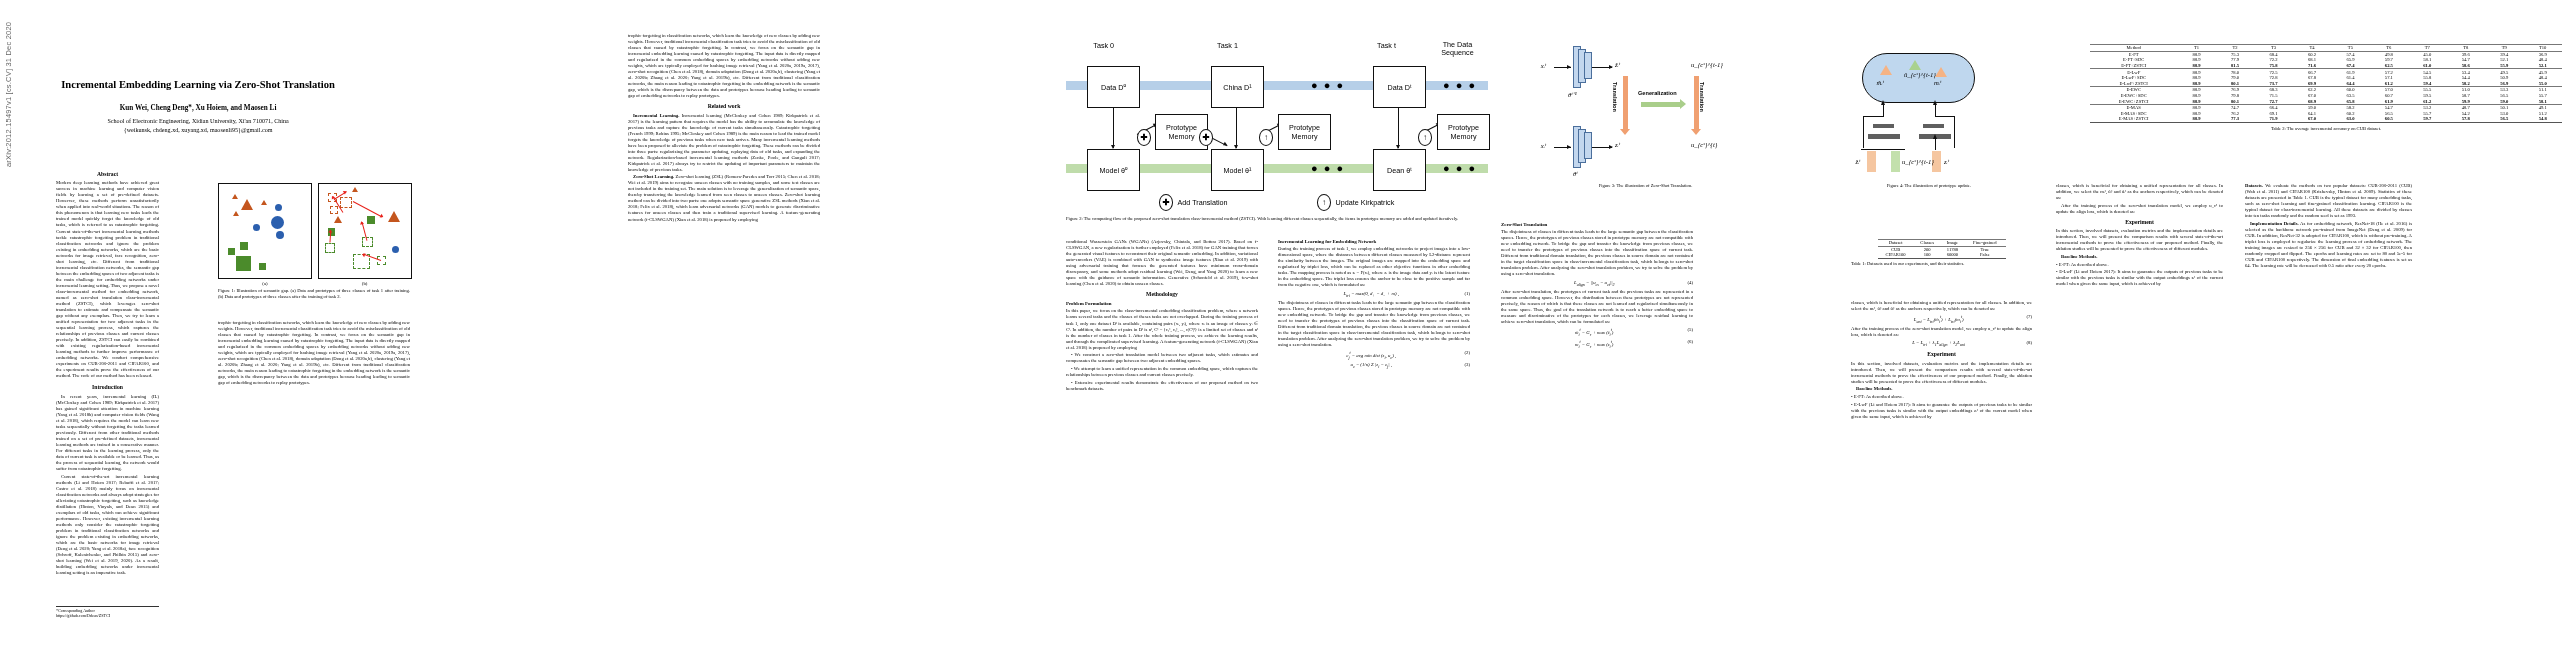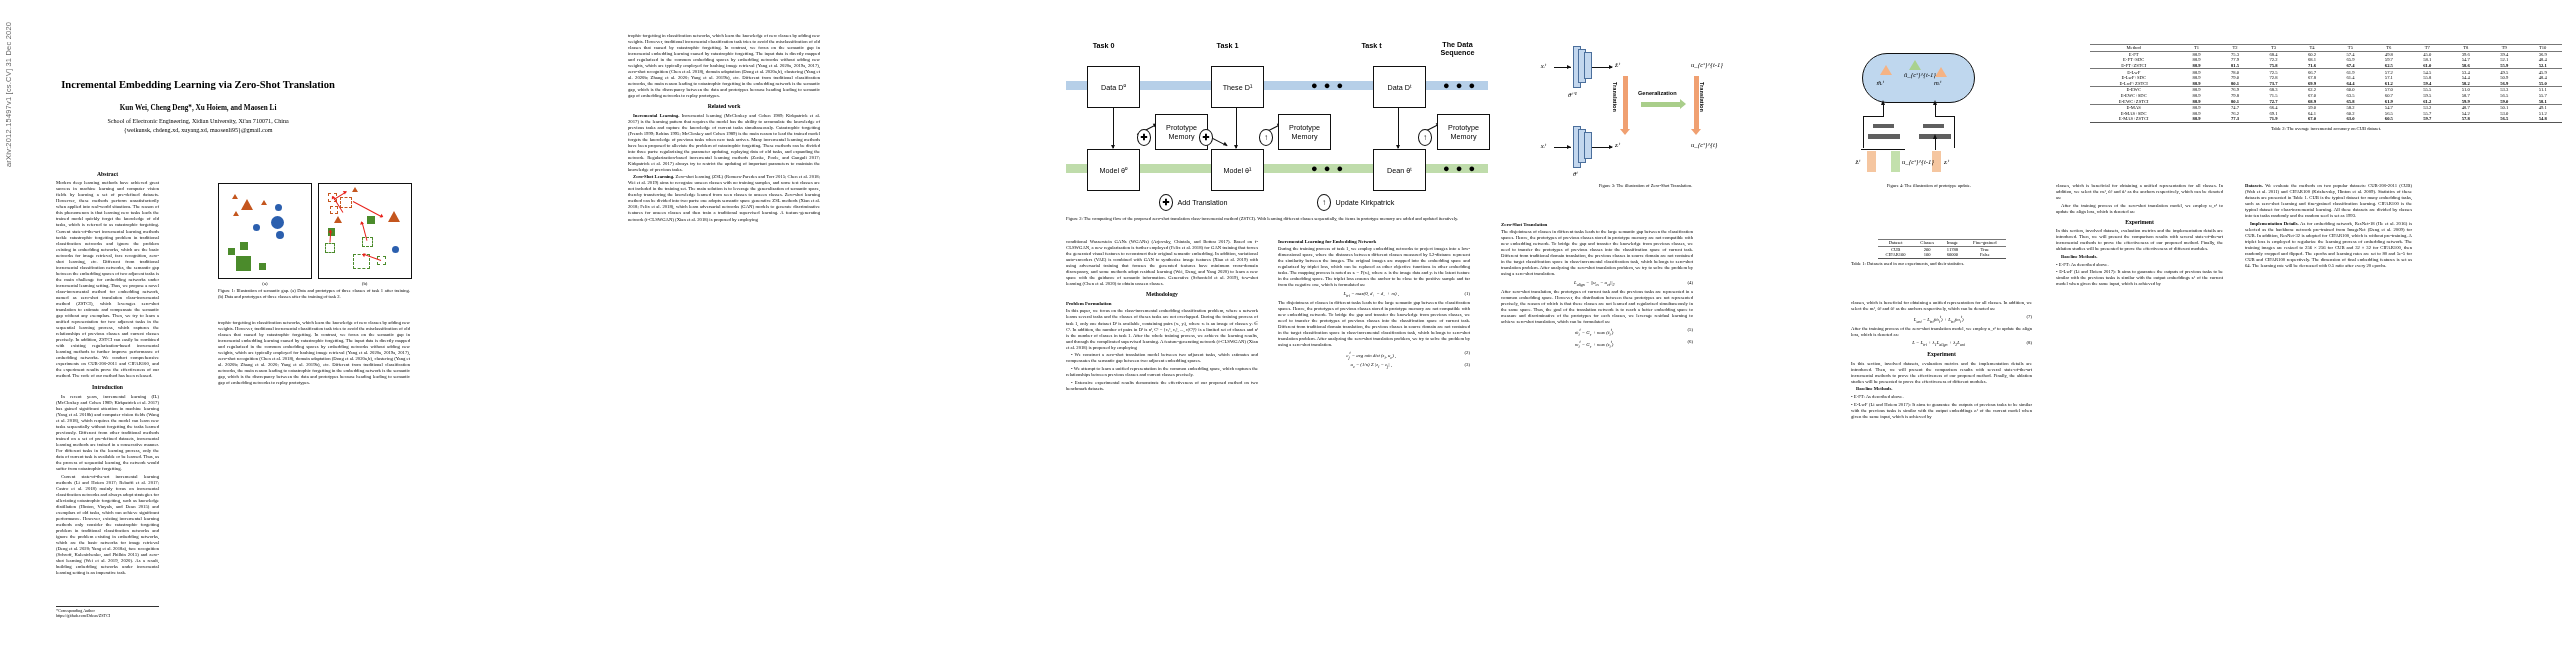--- a/index.html
+++ b/index.html
@@ -41,21 +41,21 @@
   .dash-sq{position:absolute;border:1.2px dashed #4b8b2b;}
   .dash-tri-box{position:absolute;border:1.2px dashed #c4561e;}
   .arrow-red{position:absolute;background:#e8201a;height:1.1px;transform-origin:0 50%;}
   .arrow-red:after{content:"";position:absolute;right:-0.6px;top:-1.7px;border-left:3.9px solid #e8201a;border-top:2.2px solid transparent;border-bottom:2.2px solid transparent;}
   .sublabel{text-align:center;font-size:4.8px;margin-top:1.7px;}
 
   
   .fig2{position:absolute;left:1066px;top:33px;width:422px;height:175px;}
   .f2box{position:absolute;border:1.1px solid #111;background:#fff;display:flex;align-items:center;justify-content:center;
          font-family:"Liberation Sans",sans-serif;font-size:7.2px;text-align:center;z-index:3;}
-  .f2tasklbl{position:absolute;font-family:"Liberation Sans",sans-serif;font-size:7.2px;text-align:center;font-weight:bold;}
+  .f2tasklbl{position:absolute;font-family:"Liberation Sans",sans-serif;font-size:7.2px;text-align:center;}
   .bandblue{position:absolute;height:9.4px;background:#b6cfe8;z-index:1;}
   .bandgreen{position:absolute;height:9.4px;background:#bfdcab;z-index:1;}
   .dots{position:absolute;font-size:11px;letter-spacing:1.7px;line-height:1;color:#000;z-index:4;}
   .f2line{position:absolute;background:#111;width:0.9px;z-index:2;}
   .f2line:after{content:"";position:absolute;bottom:-0.6px;left:-1.8px;border-top:4.4px solid #111;border-left:2.3px solid transparent;border-right:2.3px solid transparent;}
   .diag{position:absolute;height:0.9px;background:#111;transform-origin:0 50%;z-index:2;}
   .diag:after{content:"";position:absolute;right:-0.6px;top:-1.8px;border-left:4.4px solid #111;border-top:2.3px solid transparent;border-bottom:2.3px solid transparent;}
   .opcirc{position:absolute;width:12.2px;height:14.5px;border:1.1px solid #111;border-radius:50%;background:#fff;
           display:flex;align-items:center;justify-content:center;font-size:8.3px;font-weight:bold;z-index:5;}
   .legend2{position:absolute;display:flex;align-items:center;gap:4.4px;font-family:"Liberation Sans",sans-serif;font-size:7.2px;}
@@ -184,25 +184,25 @@
     </p>
   </div>
 
   <div class="fig2">
 
     <div class="bandblue" style="left:0px;top:48px;width:422px;"></div>
     <div class="bandgreen" style="left:0px;top:131px;width:422px;"></div>
 
     <div class="f2tasklbl" style="left:12.2px;top:7.8px;width:51px;">Task 0</div>
     <div class="f2tasklbl" style="left:136px;top:7.8px;width:51px;">Task 1</div>
-    <div class="f2tasklbl" style="left:280px;top:7.8px;width:51px;">Task t</div>
+    <div class="f2tasklbl" style="left:295px;top:7.8px;width:51px;">Task t</div>
     <div class="f2tasklbl" style="left:361px;top:7.8px;width:61px;line-height:1.15;">The Data Sequence</div>
 
     <div class="f2box" style="left:21px;top:33px;width:51px;height:40px;">Data D⁰</div>
-    <div class="f2box" style="left:145px;top:33px;width:51px;height:40px;">These D¹</div>
+    <div class="f2box" style="left:145px;top:33px;width:51px;height:40px;">China D¹</div>
     <div class="f2box" style="left:307px;top:33px;width:51px;height:40px;">Data Dᵗ</div>
     <div class="dots" style="left:245px;top:47px;">● ● ●</div>
     <div class="dots" style="left:377px;top:47px;">● ● ●</div>
 
     <div class="f2box" style="left:89px;top:81px;width:51px;height:34px;">Prototype Memory</div>
     <div class="f2box" style="left:212px;top:81px;width:51px;height:34px;">Prototype Memory</div>
     <div class="f2box" style="left:371px;top:81px;width:51px;height:34px;">Prototype Memory</div>
 
     <div class="f2box" style="left:21px;top:116px;width:51px;height:40px;">Model θ⁰</div>
     <div class="f2box" style="left:145px;top:116px;width:51px;height:40px;">Model θ¹</div>

